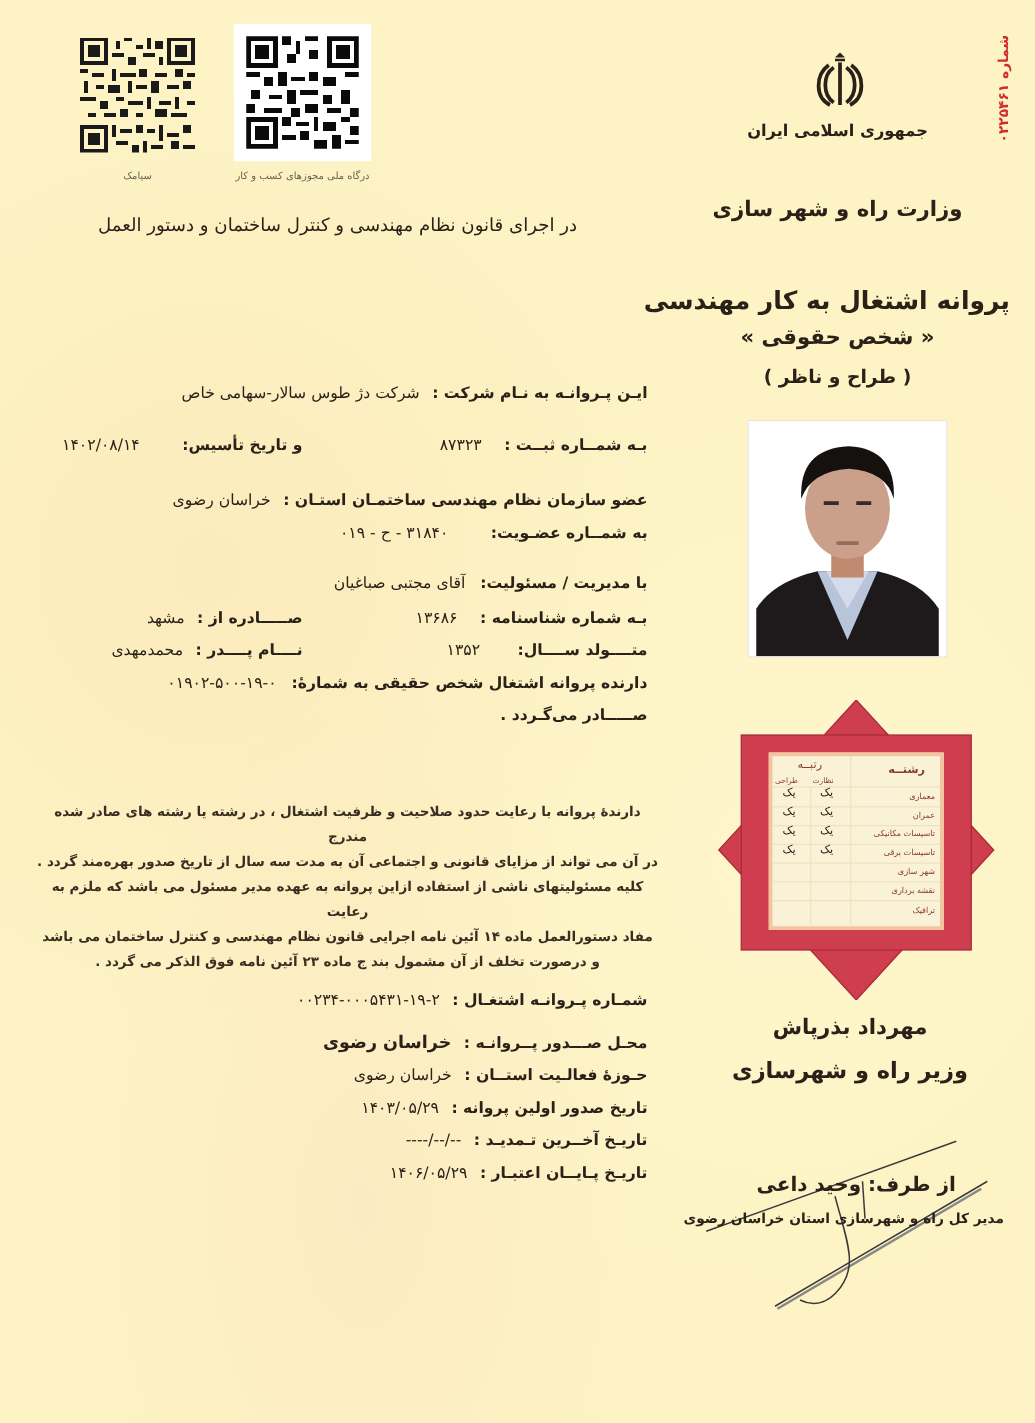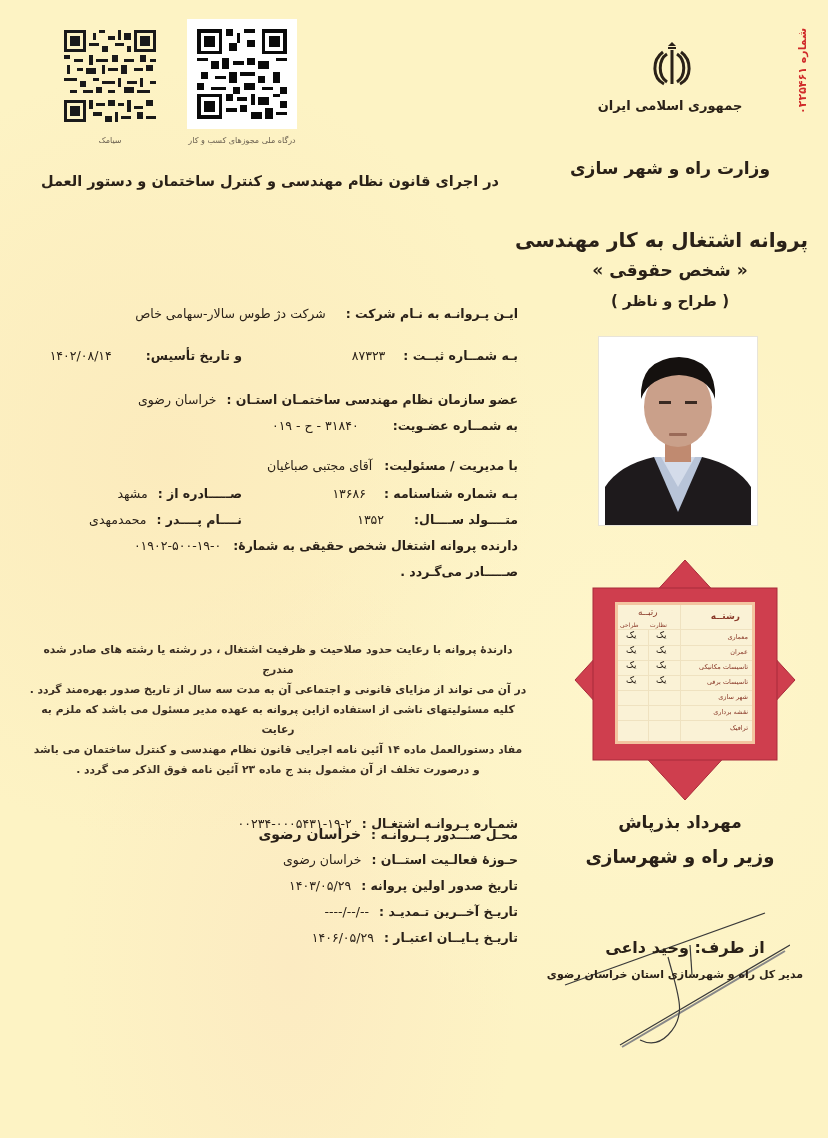--- a/index.html
+++ b/index.html
@@ -25,21 +25,21 @@
   
   .serial {
     position: absolute; left: 796px; top: 28px;
     writing-mode: vertical-rl; transform: rotate(180deg);
     color: #d02a2a; font-size: 11px; font-weight: bold; letter-spacing: 0.5px;
   }
   .emblem { position: absolute; left: 652px; top: 40px; width: 40px; height: 50px; }
   .title-r { position: absolute; text-align: center; font-weight: bold; white-space: nowrap; }
 
   
-  .intro { position: absolute; left: 40px; width: 460px; top: 168px; text-align: center; font-weight: bold; font-size: 14.5px; line-height: 26px; }
+  .intro { position: absolute; left: 40px; width: 460px; top: 168px; text-align: center; font-weight: normal; font-size: 14.5px; line-height: 26px; }
 
   
   .row { position: absolute; font-size: 12.5px; white-space: nowrap; direction: rtl; }
   .lbl { font-weight: bold; }
   .val { font-weight: normal; }
 
   
   .para { position: absolute; left: 28px; width: 500px; top: 640px; text-align: center; font-weight: bold; font-size: 10.8px; line-height: 20px; color: #3a2e22; }
 
   
@@ -200,21 +200,21 @@
 <div class="title-r" style="left:540px; width:268px; top:228px; font-size:20px;">پروانه اشتغال به کار مهندسی</div>
 <div class="title-r" style="left:560px; width:220px; top:260px; font-size:17px;">« شخص حقوقی »</div>
 <div class="title-r" style="left:560px; width:220px; top:292px; font-size:15px;">( طراح و ناظر )</div>
 
 <div class="intro">
   <div>در اجرای قانون نظام مهندسی و کنترل ساختمان و دستور العمل</div>
 </div>
 
 <div class="row" style="right:310px; top:306px;">
   <span class="lbl">ایـن پـروانـه به نـام شرکت :</span>
-  <span class="val" style="margin-right:16px;">شرکت دژ طوس سالار-سهامی خاص</span>
+  <span class="val" style="margin-right:6px;">شرکت دژ طوس سالار-سهامی خاص</span>
 </div>
 <div class="row" style="right:310px; top:348px;">
   <span class="lbl">بـه شمــاره ثبــت :</span>
   <span class="val" style="margin-right:14px;">۸۷۳۲۳</span>
 </div>
 <div class="row" style="right:586px; top:348px;">
   <span class="lbl">و تاریخ تأسیس:</span>
   <span class="val" style="margin-right:30px;">۱۴۰۲/۰۸/۱۴</span>
 </div>
 <div class="row" style="right:310px; top:392px;">
@@ -253,21 +253,21 @@
 <div class="row" style="right:310px; top:564px; font-weight:bold;">صـــــادر می‌گـردد .</div>
 
 <div class="para">
   <div>دارندهٔ پروانه با رعایت حدود صلاحیت و ظرفیت اشتغال ، در رشته یا رشته های صادر شده مندرج</div>
   <div>در آن می تواند از مزایای قانونی و اجتماعی آن به مدت سه سال از تاریخ صدور بهره‌مند گردد .</div>
   <div>کلیه مسئولیتهای ناشی از استفاده ازاین پروانه به عهده مدیر مسئول می باشد که ملزم به رعایت</div>
   <div>مفاد دستورالعمل ماده ۱۴ آئین نامه اجرایی قانون نظام مهندسی و کنترل ساختمان می باشد</div>
   <div>و درصورت تخلف از آن مشمول بند ج ماده ۲۳ آئین نامه فوق الذکر می گردد .</div>
 </div>
 
-<div class="row" style="right:310px; top:816px;margin-left:11px;">
+<div class="row" style="right:310px; top:792px;margin-left:11px;">
   <span class="lbl">شمـاره پـروانـه اشتغـال :</span>
   <span class="val" style="margin-right:6px; direction:ltr; unicode-bidi:embed;">۰۰۲۳۴-۰۰۰۵۴۳۱-۱۹-۲</span>
 </div>
 <div class="row" style="right:310px; top:826px;">
   <span class="lbl">محـل صـــدور پــروانـه :</span>
   <span class="val" style="margin-right:6px; font-weight:bold; font-size:14px;">خراسان رضوی</span>
 </div>
 <div class="row" style="right:310px; top:852px;">
   <span class="lbl">حـوزهٔ فعالـیت استــان :</span>
   <span class="val" style="margin-right:6px;">خراسان رضوی</span>

